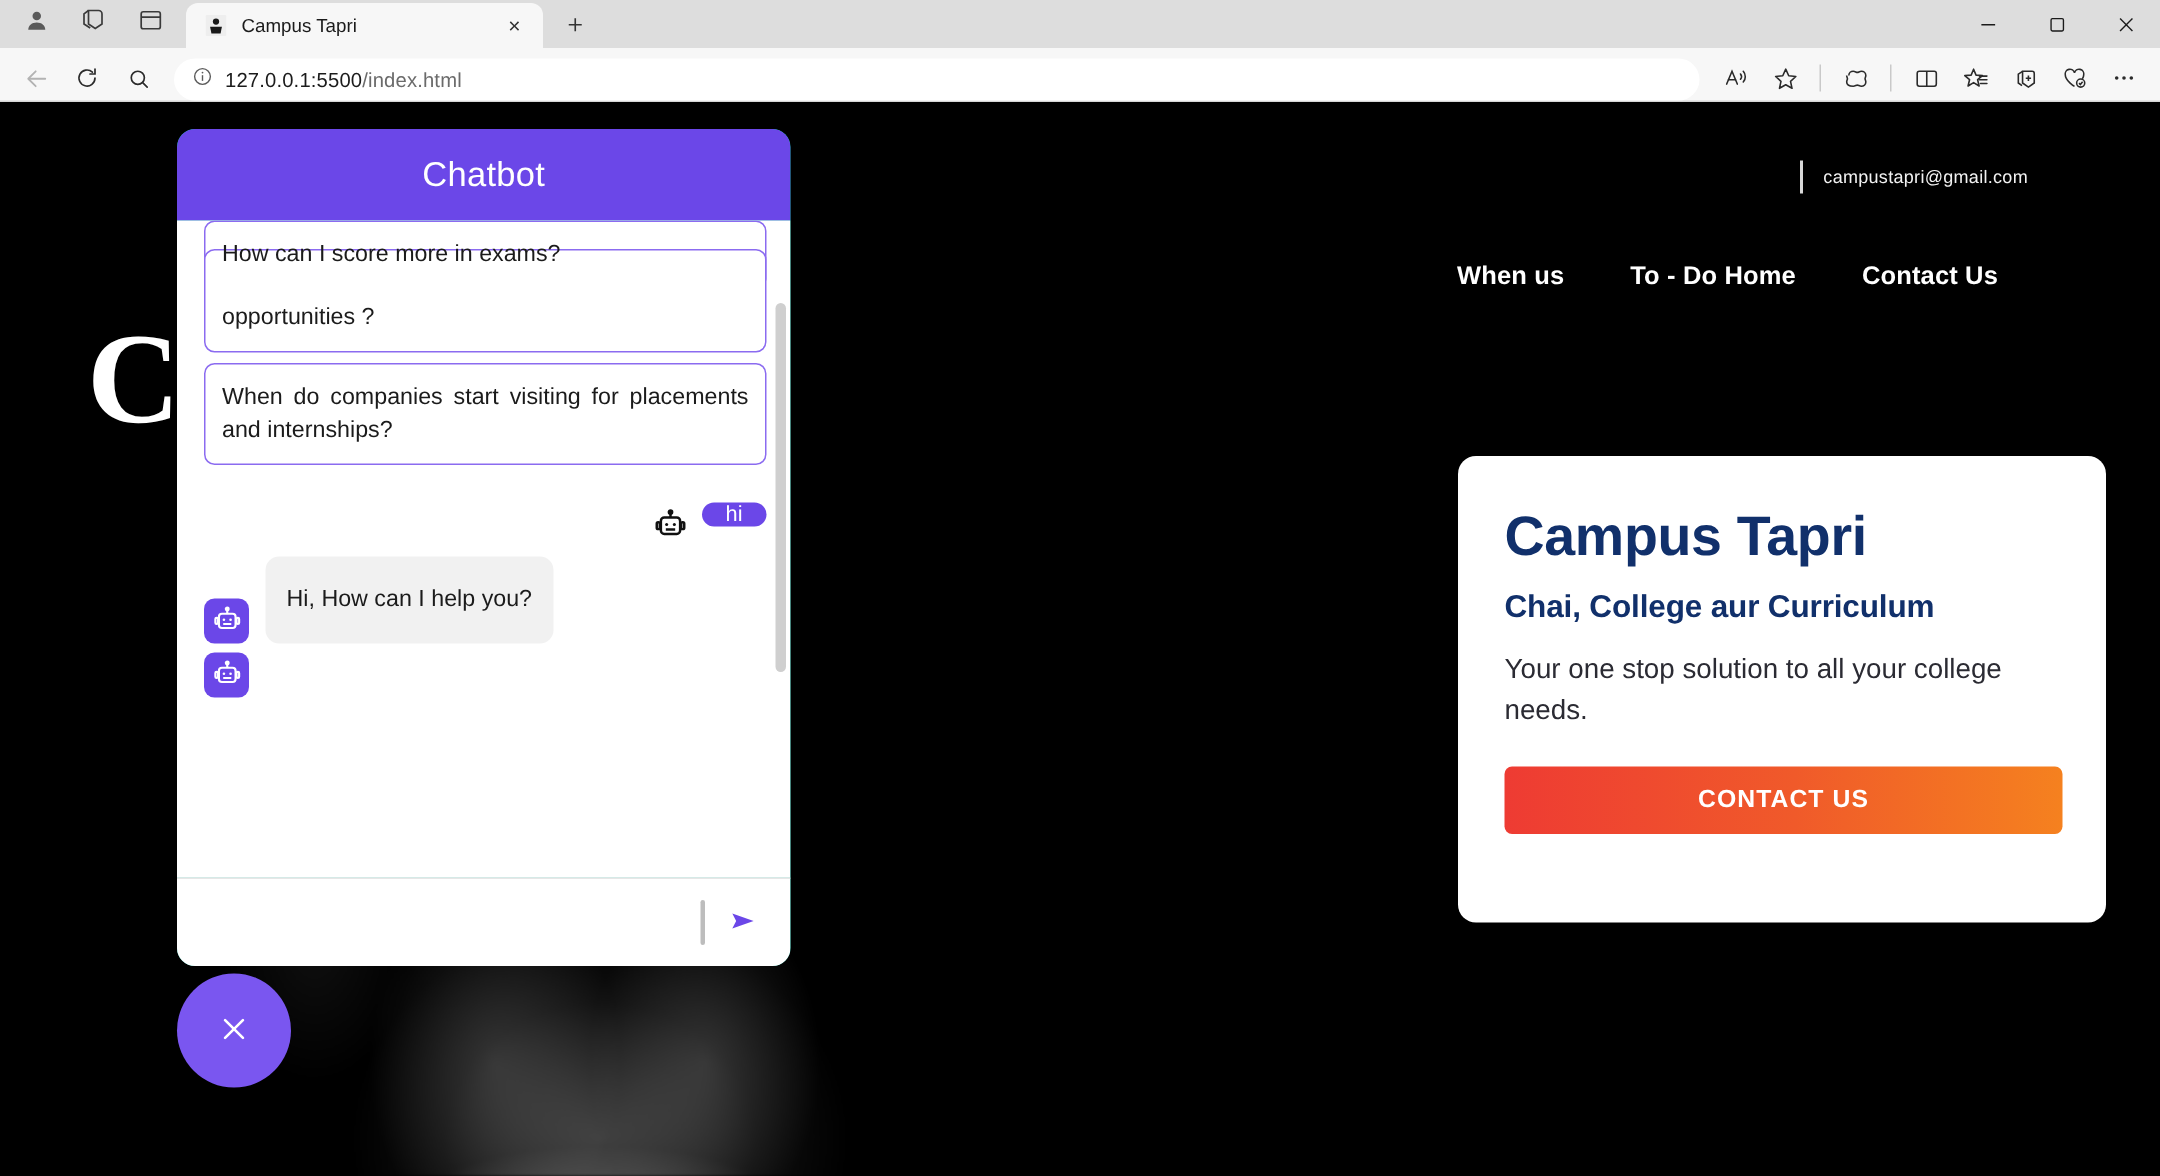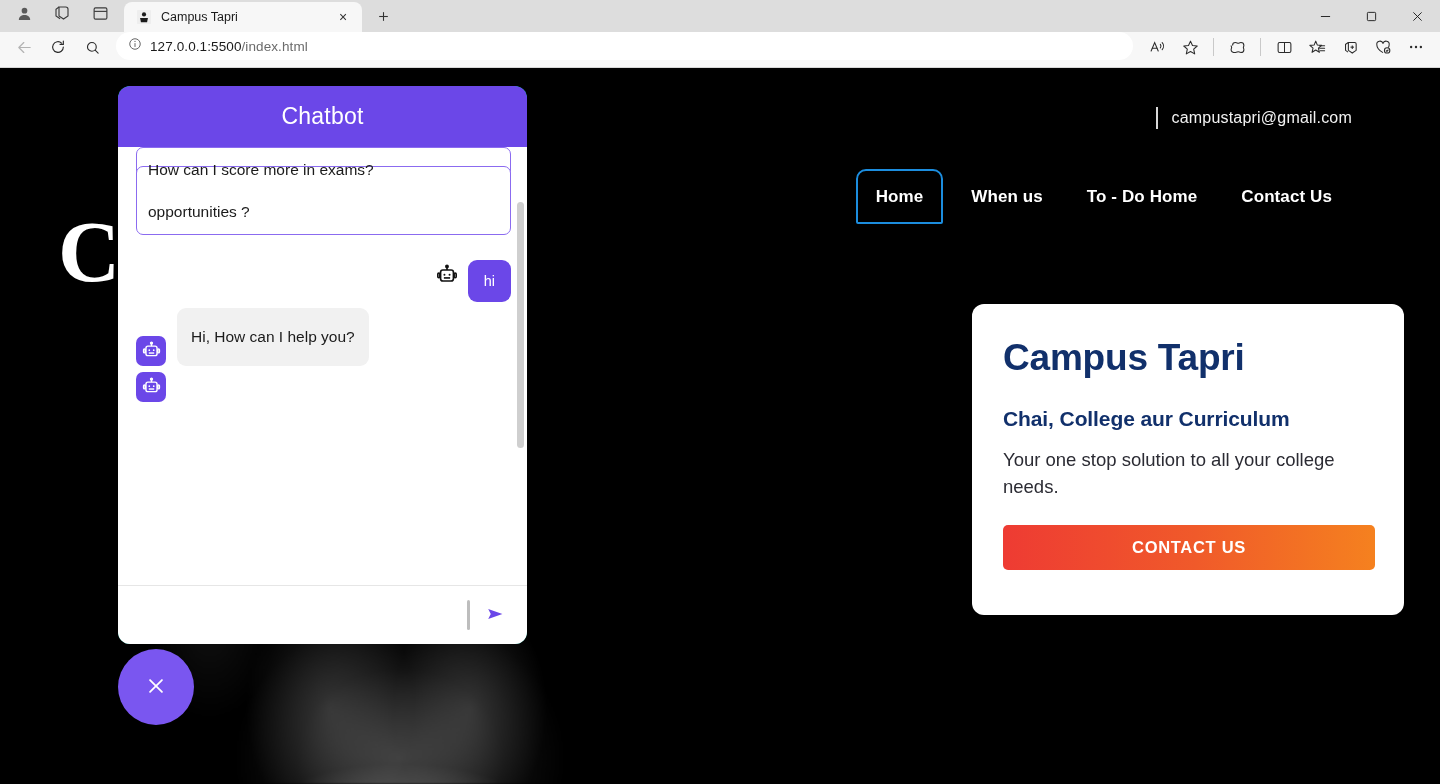--- a/index.html
+++ b/index.html
@@ -59,21 +59,21 @@
     display: flex; align-items: center;
   }
   .win-ctrl {
     width: 46px; height: 32px;
     display: flex; align-items: center; justify-content: center;
     color: #1a1a1a;
   }
 
   .toolbar {
     height: 36px; background: #F7F7F7;
-    display: flex; align-items: flex-start; gap: 2px;
+    display: flex; align-items: flex-end; gap: 2px;
     padding: 0 8px;
     border-bottom: 1px solid #D6D6D6;
   }
   .tb-btn {
     width: 32px; height: 30px; border-radius: 5px;
     display: flex; align-items: center; justify-content: center;
     color: #2b2b2b; flex: 0 0 auto;
   }
   .tb-btn.disabled { color: #b3b3b3; }
   .omnibox {
@@ -115,21 +115,21 @@
     white-space: nowrap;
   }
 
   
   .site-email-row {
     position: absolute; right: 88px; top: 38px;
     display: flex; align-items: center; gap: 14px;
   }
   .email-sep { width: 2px; height: 22px; background: #d8d8d8; }
   .email-text {
-    color: #F2F2F2; font-size: 16px; letter-spacing: .2px;
+    color: #F2F2F2; font-size: 12px; letter-spacing: .2px;
   }
 
   .site-nav {
     position: absolute; right: 86px; top: 100px;
     display: flex; align-items: center; gap: 0px;
   }
   .nav-item {
     color: #FFFFFF; font-weight: 700; font-size: 17px;
     padding: 0 22px; letter-spacing: .1px;
     display: flex; align-items: center; gap: 8px;
@@ -149,21 +149,21 @@
     width: 432px; height: 311px;
     background: #FFFFFF; border-radius: 12px;
     padding: 34px 30px 0 31px;
   }
   .hero-title {
     color: #11306B; font-size: 37px; font-weight: 700;
     letter-spacing: -.2px; line-height: 1.1;
   }
   .hero-sub {
     color: #11306B; font-size: 21px; font-weight: 700;
-    margin-top: 28px; letter-spacing: -.1px;
+    margin-top: 14px; letter-spacing: -.1px;
   }
   .hero-desc {
     color: #2B2B33; font-size: 18.5px; line-height: 1.45;
     margin-top: 16px; max-width: 362px;
   }
   .hero-btn {
     margin-top: 25px; height: 45px; width: 372px;
     border: none; border-radius: 5px;
     background: linear-gradient(90deg, #EE3B33 0%, #F05A2A 52%, #F5811F 100%);
     color: #FFFFFF; font-size: 16.5px; font-weight: 700;
@@ -220,21 +220,21 @@
   }
   .avatar.plain { background: transparent; }
   .bubble-bot {
     background: #F1F1F1; border-radius: 9px;
     padding: 17px 14px; margin-left: 11px;
     font-size: 15.5px; color: #1B1B1B; line-height: 1.52;
     max-width: 272px;
   }
   .bubble-user {
     background: #6B47E8; border-radius: 9px;
-    padding: 13px 16px; margin-left: 6px;
+    padding: 0 16px; margin-left: 6px;
     font-size: 14.5px; color: #FFFFFF;
     min-width: 42px; text-align: center;
   }
   .row.user .avatar { order: 1; }
   .row.user .bubble-user { order: 2; }
 
   .chat-scrollbar {
     position: absolute; right: 3px; top: 55px;
     width: 7px; height: 246px;
     background: #CFCFCF; border-radius: 4px;
@@ -431,23 +431,20 @@
   <div class="viewport">
     <div class="bg-photo"></div>
     <div class="bg-wordmark">C</div>
 
     <div class="site-email-row">
       <div class="email-sep"></div>
       <span class="email-text">campustapri@gmail.com</span>
     </div>
 
     <nav class="site-nav">
-      <a class="nav-item focused">
-        <span>Home</span>
-      </a>
       <a class="nav-item">
         <span>When us</span>
       </a>
       <a class="nav-item">
         <span>To - Do Home</span>
       </a>
       <a class="nav-item">
         <span>Contact Us</span>
       </a>
     </nav>
@@ -461,20 +458,21 @@
 
     <section class="chat-panel">
       <div class="chat-header">
         <h2>Chatbot</h2>
       </div>
 
       <div class="chat-body">
         <div class="suggestions">
           <div class="chip">How can I score more in exams?</div>
           <div class="chip cut">opportunities ?</div>
+          <div class="chip justify">When do companies start visiting for placements and internships?</div>
         </div>
 
         <div class="msgs">
           <div class="row user">
             <span class="avatar plain">
               <svg width="22" height="22" viewBox="0 0 24 24" fill="none" stroke="#111" stroke-width="1.8">
                   <rect x="5" y="6.5" width="14" height="12" rx="2.5"></rect>
                   <rect x="2" y="10" width="2.2" height="5" rx="1"></rect>
                   <rect x="19.8" y="10" width="2.2" height="5" rx="1"></rect>
                   <line x1="12" y1="3" x2="12" y2="6.5"></line>

